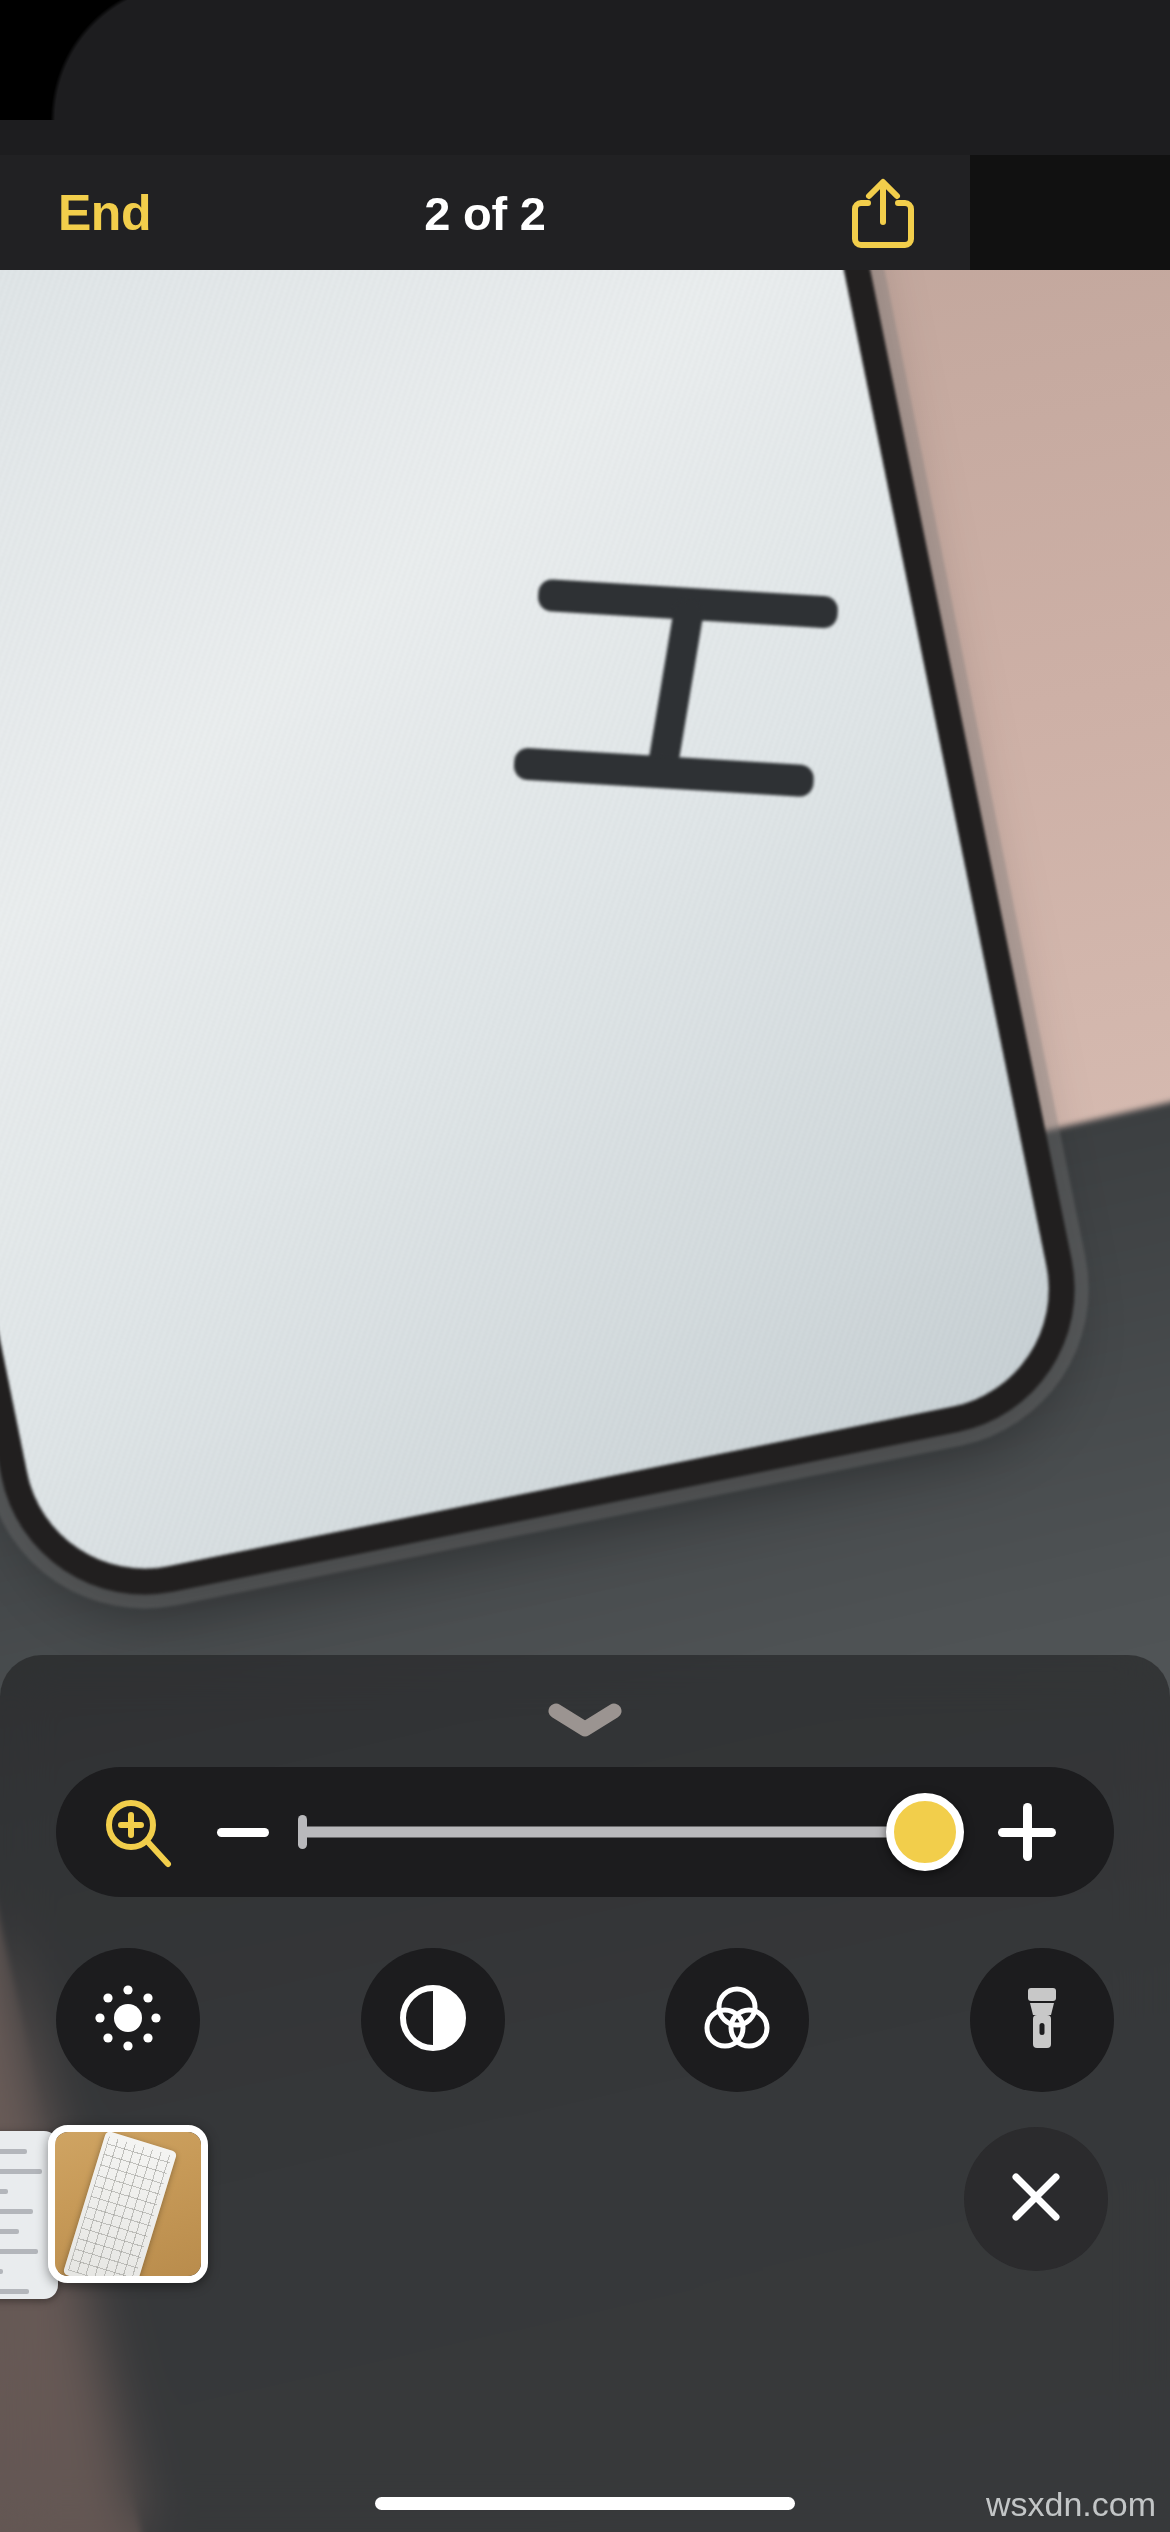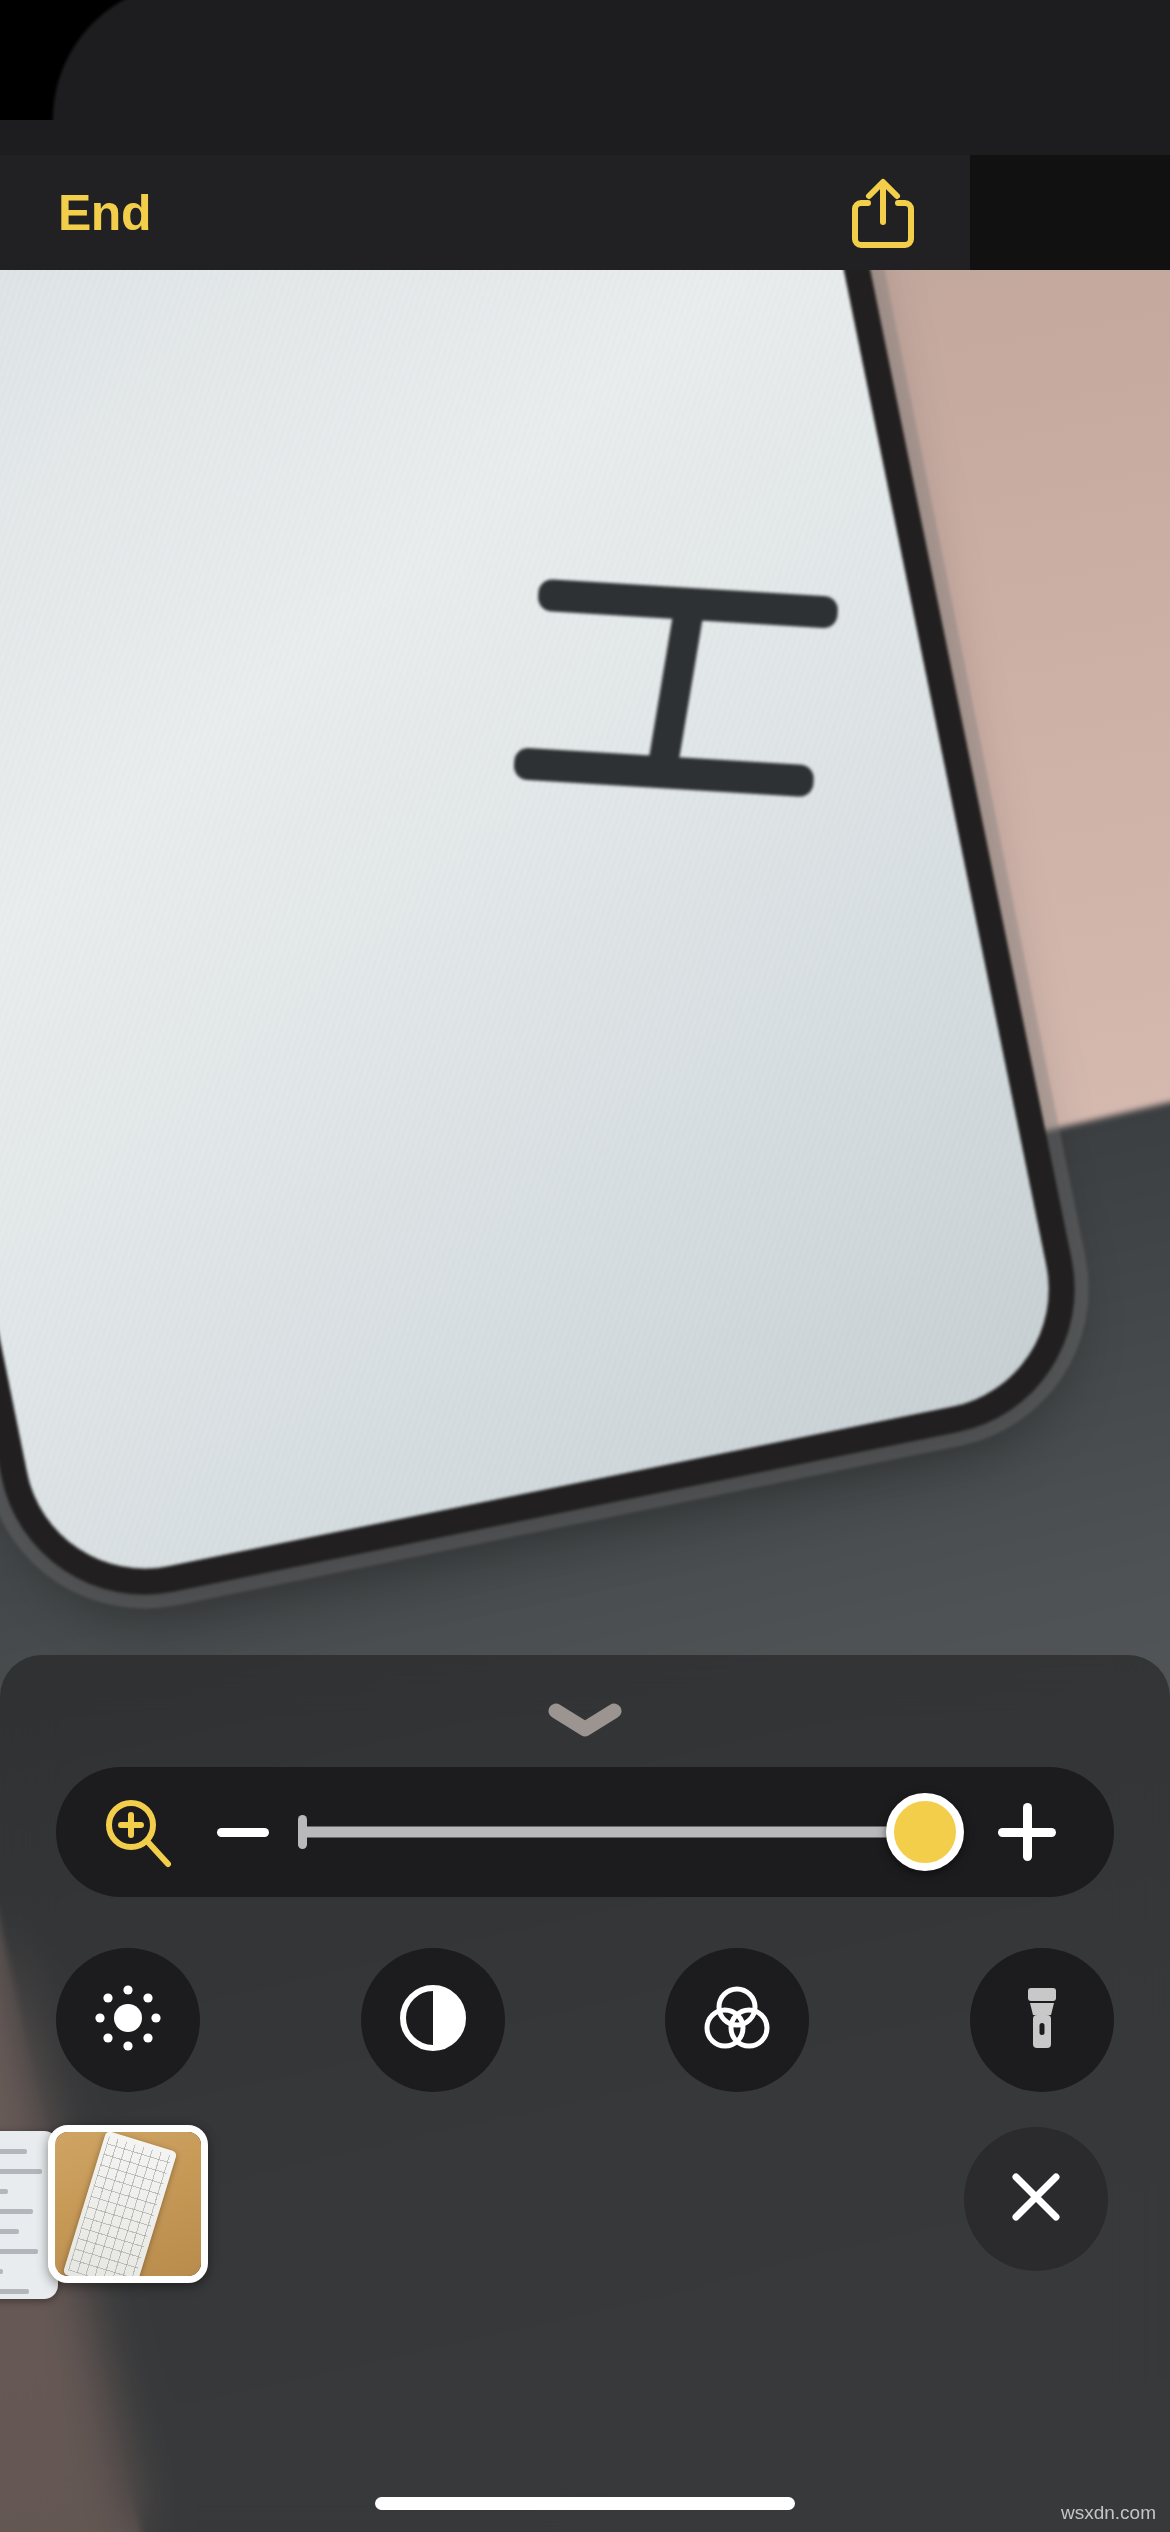--- a/index.html
+++ b/index.html
@@ -205,33 +205,34 @@
     display:flex; align-items:center; justify-content:center; cursor:pointer;
   }
 
   
   .home-indicator{
     position:absolute; left:50%; bottom:22px; transform:translateX(-50%);
     width:420px; height:13px; background:#fff; border-radius:7px;
   }
   .watermark{
     position:absolute; right:14px; bottom:8px;
-    color:#cfd2d3; font-size:19px; opacity:.92;
+    color:#cfd2d3; font-size:34px; opacity:.92;
     font-family:"Liberation Sans", sans-serif;
   }
 </style>
 </head>
 <body>
 
 <div id="root">
 
   <div class="statusbar"></div>
 
   <div class="navbar">
     <button class="nav-end">End</button>
+    <div class="nav-title">2 of 2</div>
     <div class="nav-share">
       <svg viewBox="0 0 70 76" width="70" height="76" fill="none" stroke="#f2ce4b" stroke-width="6" stroke-linecap="round" stroke-linejoin="round">
         <path d="M20 28 H13 a6 6 0 0 0 -6 6 v30 a6 6 0 0 0 6 6 h44 a6 6 0 0 0 6 -6 V34 a6 6 0 0 0 -6 -6 h-7"></path>
         <path d="M35 47 V8"></path>
         <path d="M21 21 L35 7 L49 21"></path>
       </svg>
     </div>
   </div>
 
   <div class="viewer">

